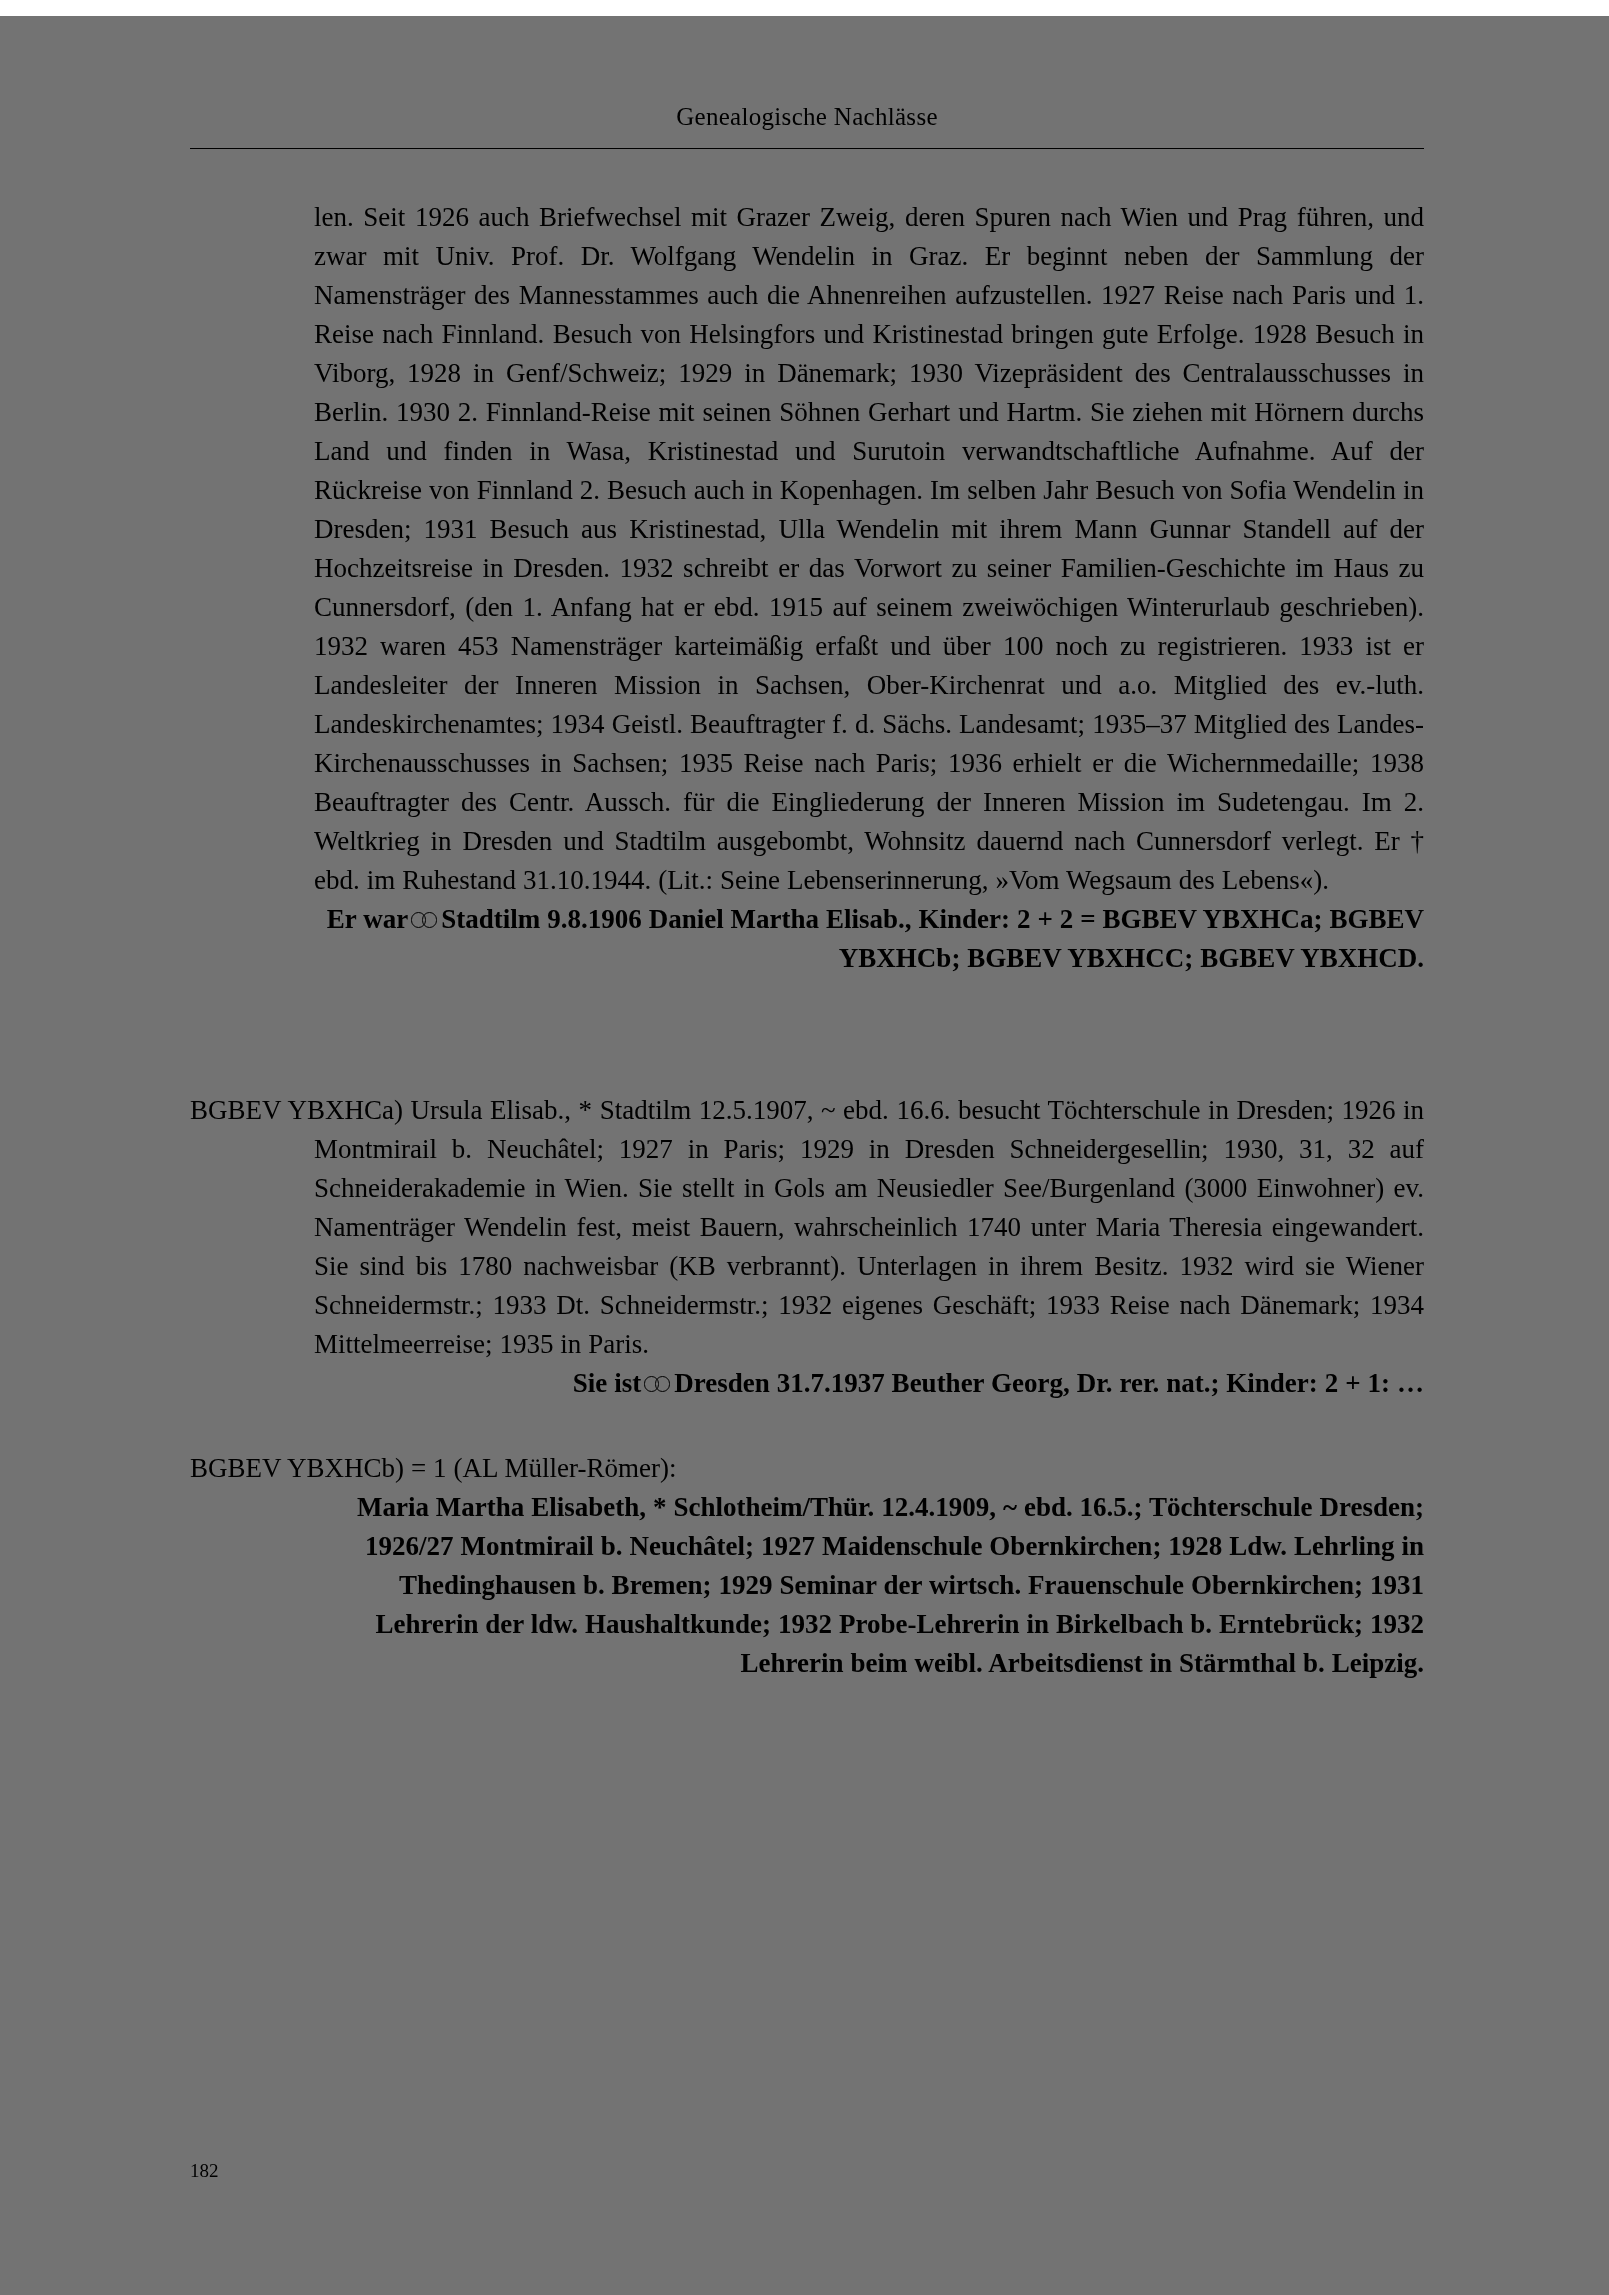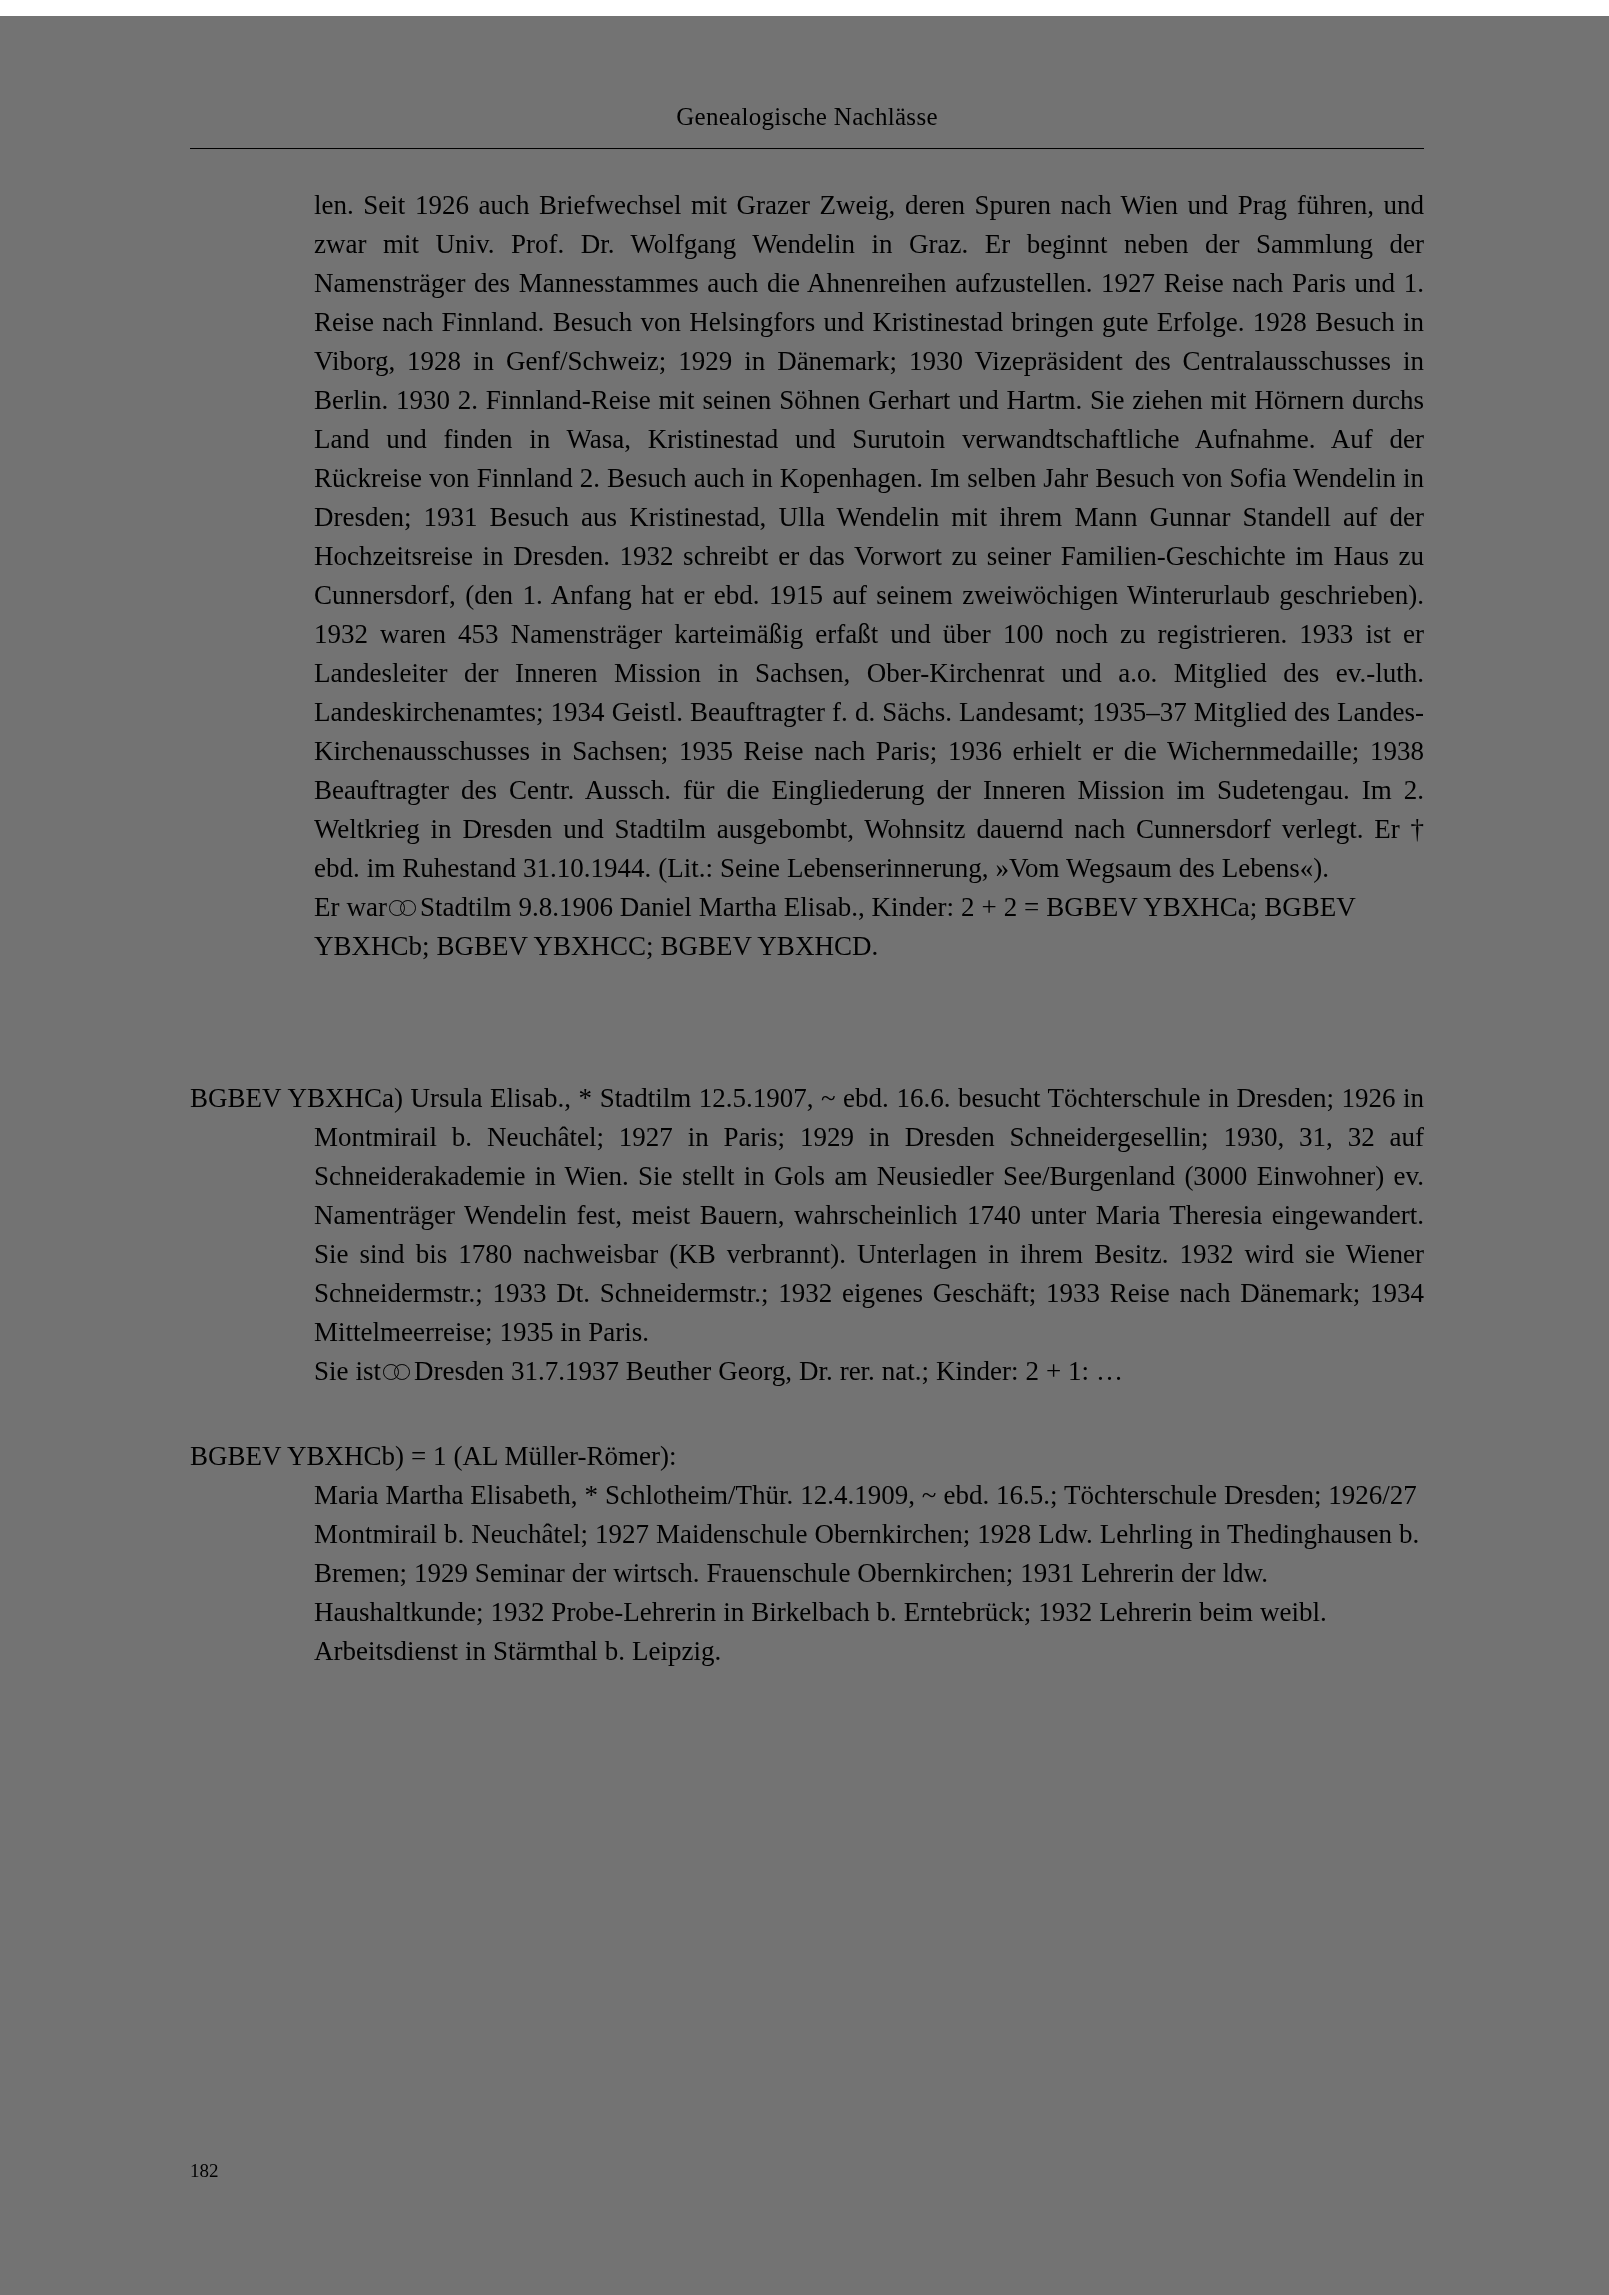--- a/index.html
+++ b/index.html
@@ -39,21 +39,21 @@
     top: 132px;
     width: 1234px;
     height: 0;
     border-top: 1.7px solid #000000;
   }
 
   
   .column {
     position: absolute;
     left: 190px;
-    top: 170px;
+    top: 182px;
     width: 1234px;
   }
 
   .para {
     font-size: 27px;
     line-height: 39px;
     text-align: justify;
     text-justify: inter-word;
     margin: 0;
     hyphens: none;
@@ -74,21 +74,22 @@
   }
 
   
   .para.flush {
     margin-left: 0;
     width: 1234px;
     text-align: left;
   }
 
   .para.last-line {
-    text-align: left;
+    text-align: right;
+    font-weight: bold;
   }
 
   .heading {
     font-size: 27px;
     line-height: 39px;
     font-weight: bold;
     margin: 0;
     text-align: left;
   }
   .gap-md { height: 31px; }

